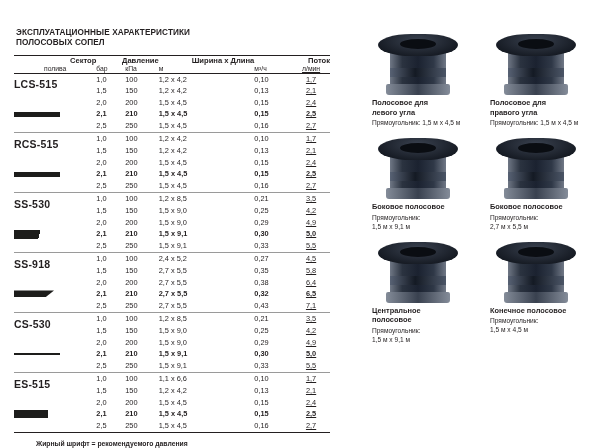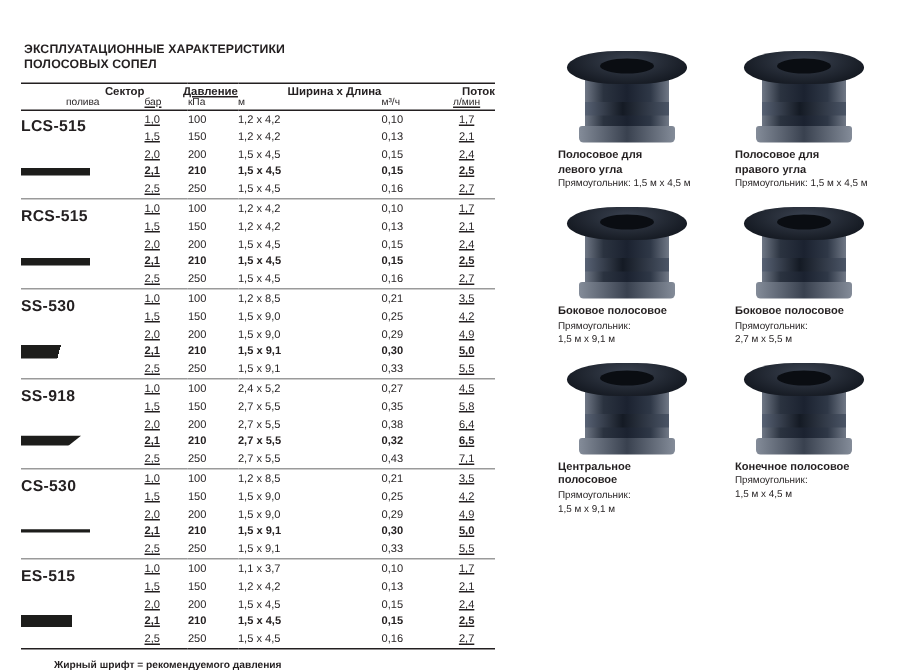--- a/index.html
+++ b/index.html
@@ -58,21 +58,21 @@
     font-weight: normal;
     font-size: 6.8px;
     padding-bottom: 2px;
   }
   .hdr-line td {
     border-bottom: 1.1px solid #231f20;
     height: 1px;
     padding: 0;
   }
   .c-model { width: 74px; }
-  .c-bar   { width: 26px; text-align: left; text-decoration: underline; }
+  .c-bar   { width: 26px; text-align: left; }
   .c-kpa   { width: 30px; text-align: left; }
   .c-size  { width: 86px; text-align: left; }
   .c-m3    { width: 34px; text-align: left; margin-left: 24px; }
   .c-lmin  { width: 34px; text-align: center; text-decoration: underline; }
 
   .grp-name {
     font-size: 10.5px;
     font-weight: bold;
     letter-spacing: .2px;
     padding-left: 2px;
@@ -431,21 +431,21 @@
             <td class="c-m3">0,33</td>
             <td class="c-lmin">5,5</td>
           </tr>
           <tr class="grp-sep">
             <td colspan="6"></td>
           </tr>
           <tr class="row">
             <td class="grp-name" rowspan="2">ES-515</td>
             <td class="c-bar">1,0</td>
             <td class="c-kpa">100</td>
-            <td class="c-size">1,1 x 3,7</td>
+            <td class="c-size">1,1 x 6,6</td>
             <td class="c-m3">0,10</td>
             <td class="c-lmin">1,7</td>
           </tr>
           <tr class="row">
             <td class="c-bar">1,5</td>
             <td class="c-kpa">150</td>
             <td class="c-size">1,2 x 4,2</td>
             <td class="c-m3">0,13</td>
             <td class="c-lmin">2,1</td>
           </tr>

